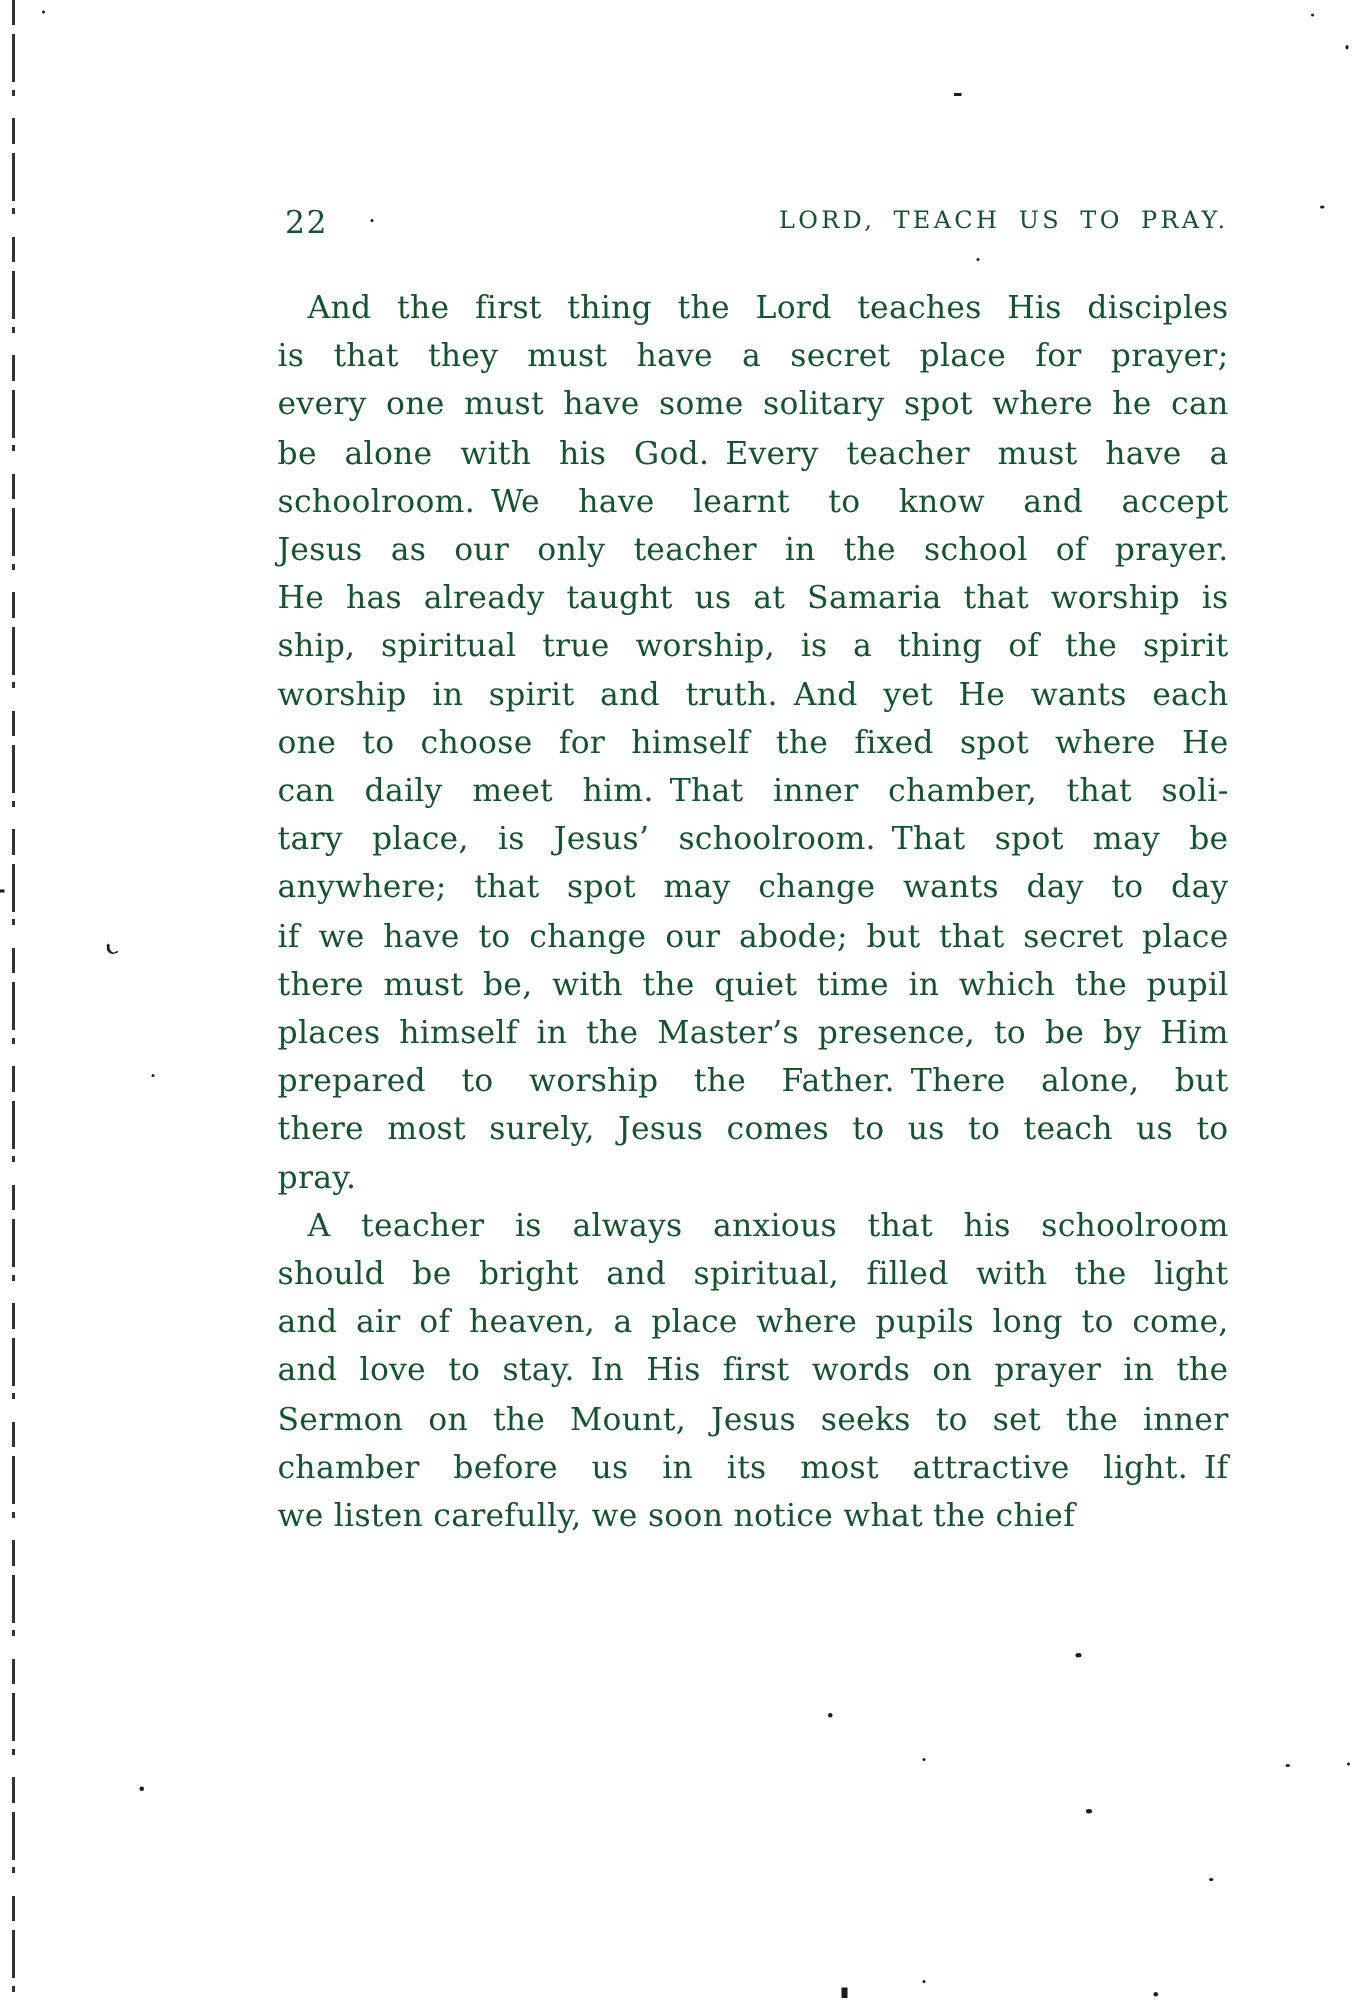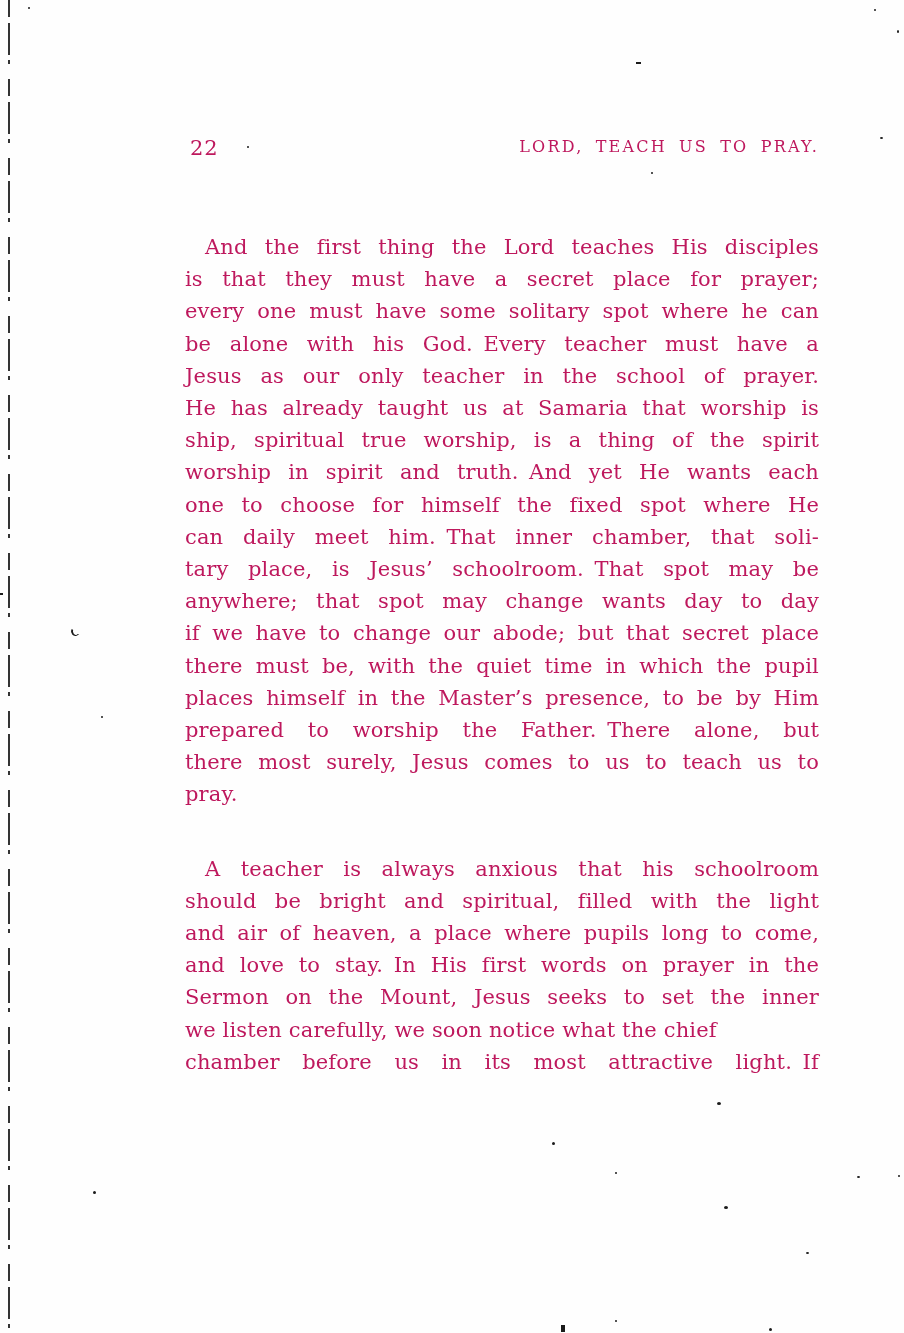--- a/index.html
+++ b/index.html
@@ -7,21 +7,21 @@
     padding: 0;
     background: #ffffff;
   }
   .page {
     position: relative;
     width: 904px;
     height: 1333px;
     background: #fefefe;
     overflow: hidden;
     font-family: "DejaVu Serif", "Liberation Serif", serif;
-    color: #be185d;
+    color: #14532d;
   }
 
   
   .spine-line {
     position: absolute;
     left: 8px;
     top: 0;
     width: 2px;
     height: 100%;
     background: repeating-linear-gradient(
@@ -71,21 +71,20 @@
     line-height: 32.2px;
     letter-spacing: 0.15px;
   }
   .line {
     text-align: justify;
     text-align-last: justify;
     white-space: normal;
   }
   .line.first {
     text-indent: 20px;
-    margin-top: 42px;
   }
   .line.last {
     text-align-last: left;
   }
 
   
   .speck {
     position: absolute;
     background: #1b1b1b;
     border-radius: 50%;
@@ -116,20 +115,21 @@
     <span class="pagenum">22</span>
     <span class="running-title">LORD, TEACH US TO PRAY.</span>
   </div>
 
   <div class="body-text" id="body-text">
       <div class="para">
         <div class="line first">And the first thing the Lord teaches His disciples</div>
         <div class="line">is that they must have a secret place for prayer;</div>
         <div class="line">every one must have some solitary spot where he can</div>
         <div class="line">be alone with his God. Every teacher must have a</div>
+        <div class="line">schoolroom. We have learnt to know and accept</div>
         <div class="line">Jesus as our only teacher in the school of prayer.</div>
         <div class="line">He has already taught us at Samaria that worship is</div>
         <div class="line">ship, spiritual true worship, is a thing of the spirit</div>
         <div class="line">worship in spirit and truth. And yet He wants each</div>
         <div class="line">one to choose for himself the fixed spot where He</div>
         <div class="line">can daily meet him. That inner chamber, that soli-</div>
         <div class="line">tary place, is Jesus’ schoolroom. That spot may be</div>
         <div class="line">anywhere; that spot may change wants day to day</div>
         <div class="line">if we have to change our abode; but that secret place</div>
         <div class="line">there must be, with the quiet time in which the pupil</div>
@@ -137,22 +137,22 @@
         <div class="line">prepared to worship the Father. There alone, but</div>
         <div class="line">there most surely, Jesus comes to us to teach us to</div>
         <div class="line last">pray.</div>
       </div>
       <div class="para">
         <div class="line first">A teacher is always anxious that his schoolroom</div>
         <div class="line">should be bright and spiritual, filled with the light</div>
         <div class="line">and air of heaven, a place where pupils long to come,</div>
         <div class="line">and love to stay. In His first words on prayer in the</div>
         <div class="line">Sermon on the Mount, Jesus seeks to set the inner</div>
+        <div class="line">chamber before us in its most attractive light. If</div>
         <div class="line last">we listen carefully, we soon notice what the chief</div>
-        <div class="line">chamber before us in its most attractive light. If</div>
       </div>
     </div>
 
   <div class="speck" style="left:28px;  top:7px;    width:2px; height:2px;"></div>
   <div class="speck" style="left:247px; top:146px;  width:2px; height:2px;"></div>
   <div class="dash" style="left:636px; top:62px;   width:5px; height:2px;"></div>
   <div class="speck" style="left:874px; top:9px;    width:2px; height:2px;"></div>
   <div class="speck" style="left:897px; top:30px;   width:2px; height:3px;"></div>
   <div class="speck" style="left:880px; top:137px;  width:3px; height:2px;"></div>
   <div class="speck" style="left:651px; top:172px;  width:2px; height:2px;"></div>

